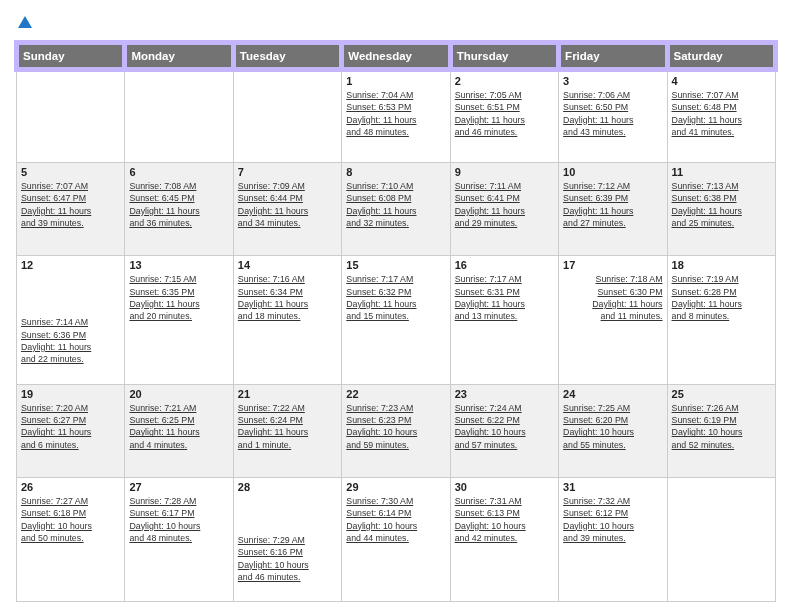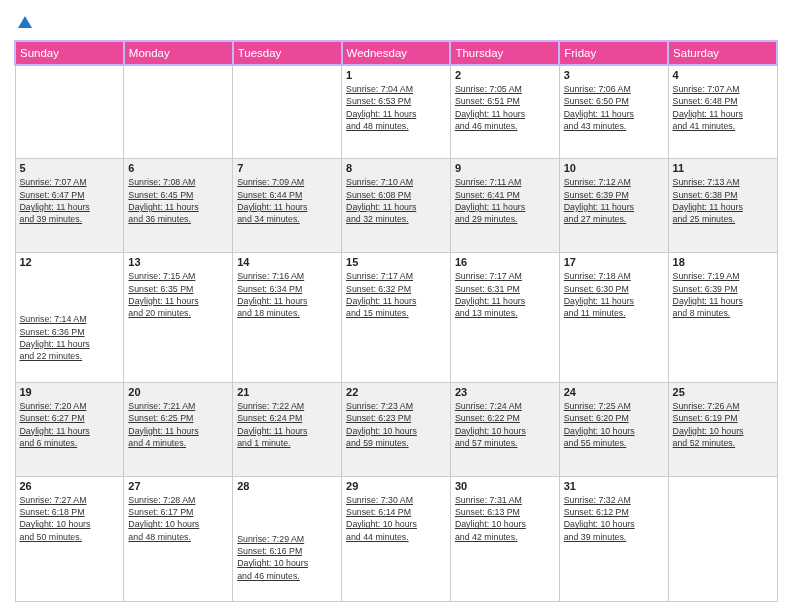--- a/index.html
+++ b/index.html
@@ -55,26 +55,26 @@
       margin-top: 2px;
     }
     .calendar {
       flex: 1;
       border: 1px solid #ccc;
       border-collapse: collapse;
       width: 100%;
       table-layout: fixed;
     }
     .calendar th {
-      background: #ec4899;
+      background: #737373;
       color: #fff;
       font-size: 11.5px;
-      font-weight: normal;
+      font-weight: bold;
       padding: 5px 4px;
-      border: 2px solid #c4b5fd;
+      border: 5px solid #c4b5fd;
       text-align: left;
     }
     .calendar td {
       border: 1px solid #ccc;
       vertical-align: top;
       padding: 3px 4px;
       font-size: 9px;
       color: #333;
       height: 82px;
     }
@@ -255,29 +255,29 @@
           </td>
           <td>
             <span class="day-number">16</span>
             <div class="day-info" style="white-space: pre-line;">Sunrise: 7:17 AM
 Sunset: 6:31 PM
 Daylight: 11 hours
 and 13 minutes.</div>
           </td>
           <td>
             <span class="day-number">17</span>
-            <div class="day-info" style="white-space: pre-line;">Sunrise: 7:18 AM
+            <div class="day-info" style="white-space: pre-line; text-align: right;">Sunrise: 7:18 AM
 Sunset: 6:30 PM
 Daylight: 11 hours
 and 11 minutes.</div>
           </td>
           <td>
             <span class="day-number">18</span>
             <div class="day-info" style="white-space: pre-line;">Sunrise: 7:19 AM
-Sunset: 6:39 PM
+Sunset: 6:28 PM
 Daylight: 11 hours
 and 8 minutes.</div>
           </td>
         </tr>
         <tr class="row-shaded">
           <td>
             <span class="day-number">19</span>
             <div class="day-info" style="white-space: pre-line;">Sunrise: 7:20 AM
 Sunset: 6:27 PM
 Daylight: 11 hours

